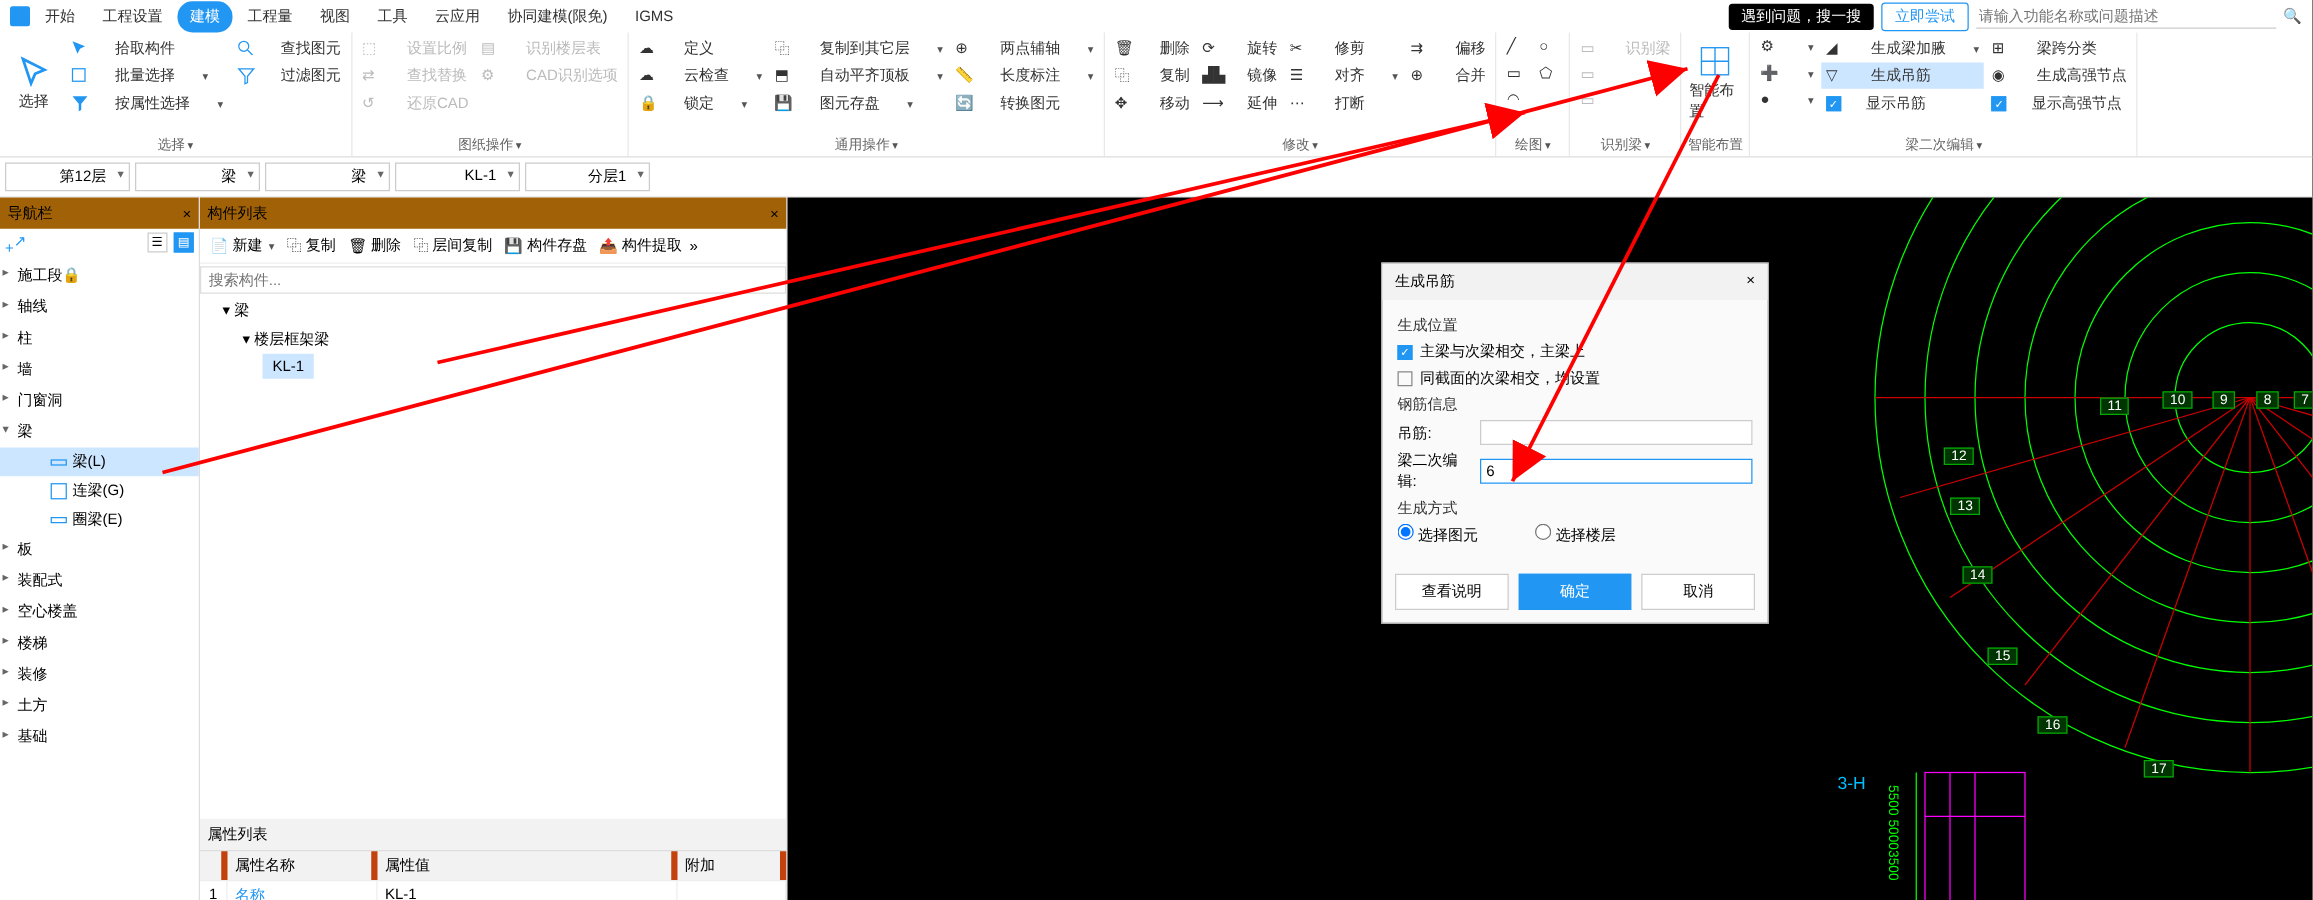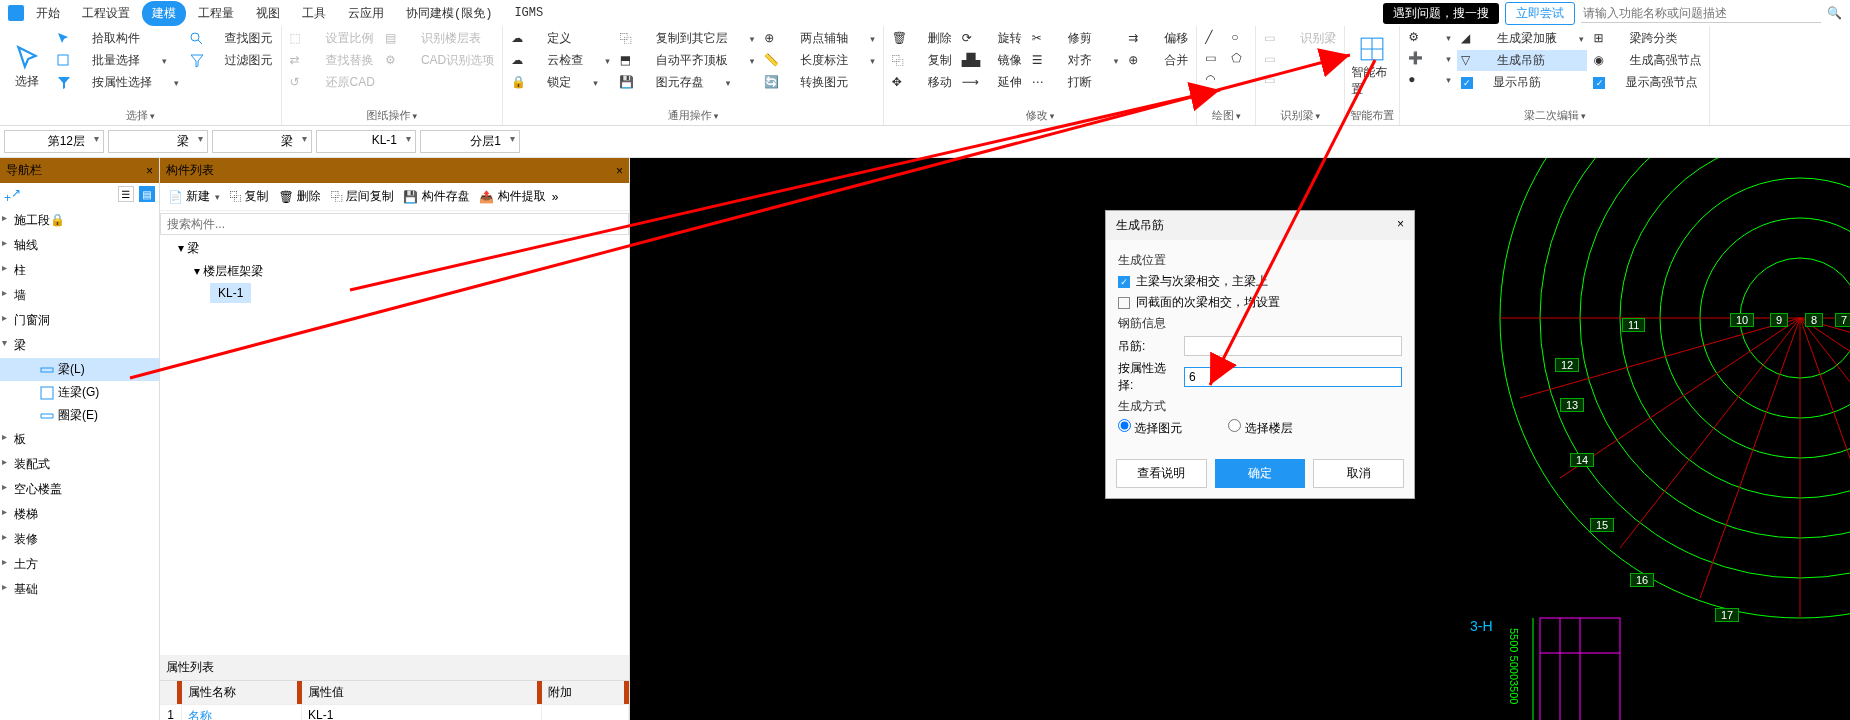--- a/index.html
+++ b/index.html
@@ -1,18 +1,18 @@
 <!DOCTYPE html>
 <html><head>
 <meta charset="utf-8">
 <style>
 * { margin:0; padding:0; box-sizing:border-box; font-family:"Microsoft YaHei",sans-serif; font-size:12px; }
 body { background:#fff; overflow:hidden; width:1850px; height:720px; position:relative; }
 .topbar { display:flex; align-items:center; height:26px; padding:0 8px; gap:2px; }
-.tab { padding:4px 10px; color:#333; cursor:pointer;font-family:Liberation Mono, monospace; }
+.tab { padding:4px 10px; color:#333; cursor:pointer; }
 .tab.active { background:#2196f3; color:#fff; border-radius:12px; }
 .top-right { margin-left:auto; display:flex; align-items:center; gap:6px; }
 .pill-orange { background:#000000; color:#fff; padding:2px 10px; border-radius:3px; }
 .pill-blue { border:1px solid #2196f3; color:#2196f3; padding:2px 10px; border-radius:3px; }
 .search-top { border:none; border-bottom:1px solid #ccc; width:240px; padding:2px; color:#999; }
 
 .ribbon { display:flex; border-bottom:1px solid #ddd; height:100px; }
 .rgroup { display:flex; flex-direction:column; border-right:1px solid #e8e8e8; padding:2px 4px 0 4px; }
 .rgroup-body { flex:1; display:flex; gap:2px; }
 .rgroup-label { text-align:center; color:#666; padding:2px 0; font-size:11px; }
@@ -507,21 +507,21 @@
         <line x1="620" y1="260" x2="520" y2="540"></line>
           <line x1="620" y1="260" x2="620" y2="560"></line>
         <line x1="620" y1="260" x2="720" y2="540"></line>
           <line x1="620" y1="260" x2="800" y2="490"></line>
         <line x1="620" y1="260" x2="860" y2="420"></line>
           <line x1="620" y1="260" x2="900" y2="340"></line>
         <line x1="620" y1="260" x2="920" y2="260"></line>
       </g>
     </svg>
 
-    <div class="tag" style="top:160px;left:992px">11</div>
+    <div class="tag" style="top:160px;left:1050px">11</div>
     <div class="tag" style="top:155px;left:1100px">10</div>
     <div class="tag" style="top:155px;left:1140px">9</div>
     <div class="tag" style="top:155px;left:1175px">8</div>
     <div class="tag" style="top:155px;left:1205px">7</div>
 
     <div class="tag" style="top:200px;left:925px">12</div>
     <div class="tag" style="top:240px;left:930px">13</div>
     <div class="tag" style="top:295px;left:940px">14</div>
     <div class="tag" style="top:360px;left:960px">15</div>
     <div class="tag" style="top:415px;left:1000px">16</div>
@@ -556,21 +556,21 @@
     <div class="dlg-row">
         <span style="width:12px;height:12px;border:1px solid #888;display:inline-block"></span>
         <span>同截面的次梁相交，均设置</span>
       </div>
     <div class="dlg-sec">钢筋信息</div>
     <div class="dlg-row">
         <span style="width:60px">吊筋:</span>
         <input class="dlg-in" style="">
       </div>
     <div class="dlg-row">
-        <span style="width:60px">按属性选择:</span>
+        <span style="width:60px">梁二次编辑:</span>
         <input class="dlg-in focus" value="6" style="">
       </div>
     <div class="dlg-sec">生成方式</div>
     <div class="dlg-row">
       <label><input type="radio" checked="" style=""> <span>选择图元</span></label>
       <label style="margin-left:40px"><input type="radio" style=""> <span>选择楼层</span></label>
     </div>
   </div>
   <div class="dlg-btns">
     <div class="dlg-btn">查看说明</div>

